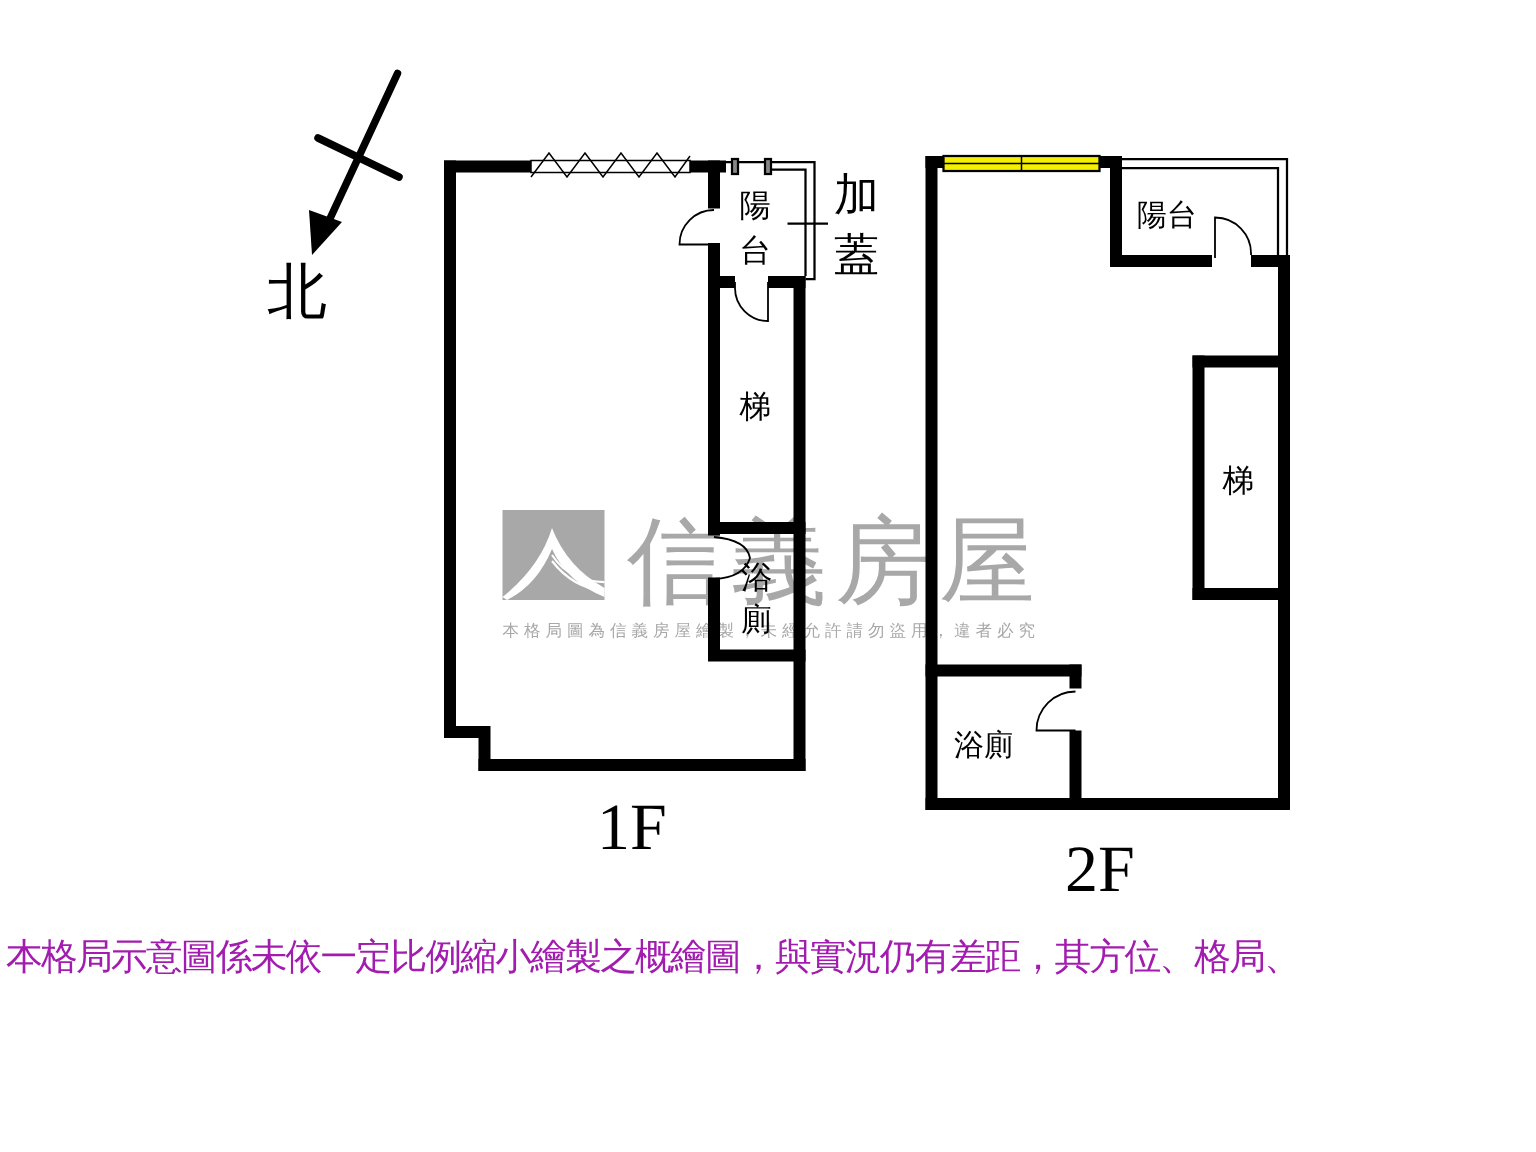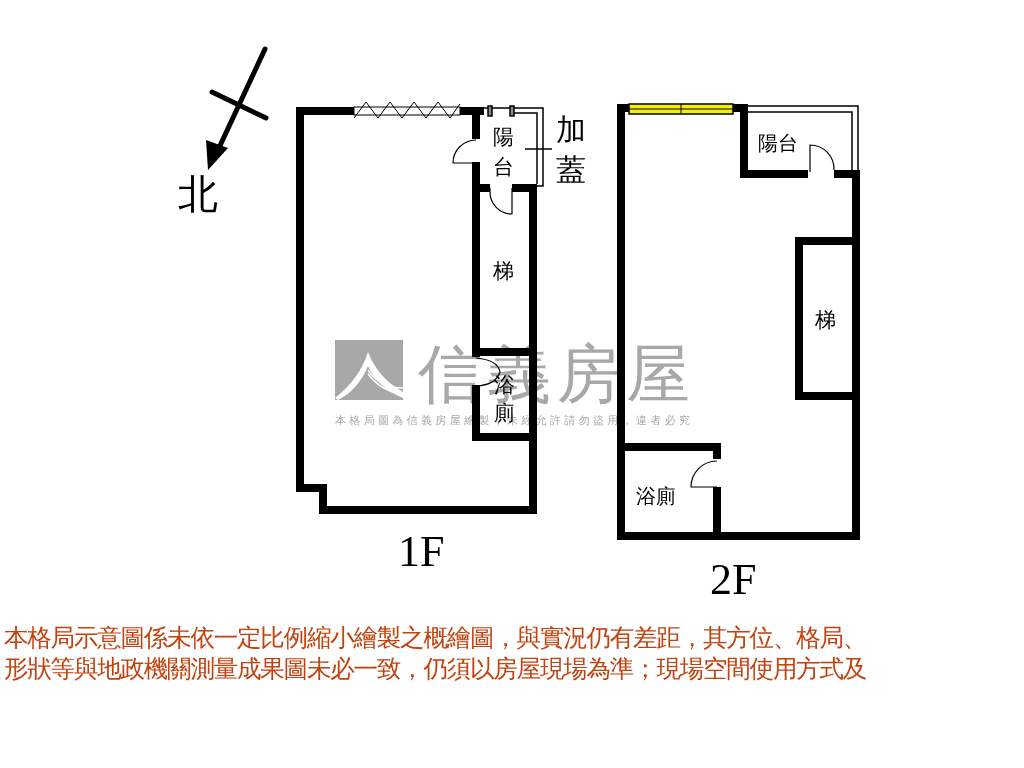--- a/index.html
+++ b/index.html
@@ -4,21 +4,21 @@
   <style>
     html, body { margin: 0; padding: 0; background: #ffffff; }
     body { width: 1024px; height: 768px; position: relative; overflow: hidden;
            font-family: "DejaVu Serif", "Liberation Serif", serif; }
     #plan { position: absolute; left: 0; top: 0; }
     .room-label { font-family: "DejaVu Sans", "Liberation Sans", sans-serif; fill: #000; }
     .big-label { font-family: "Liberation Serif", "DejaVu Serif", serif; fill: #000; }
     .wm-text { font-family: "DejaVu Sans", "Liberation Sans", sans-serif; fill: #a8a8a8; }
     #disclaimer { position: absolute; left: 4px; top: 622px; width: 1016px;
                   font-family: "DejaVu Sans", "Liberation Sans", sans-serif;
-                  font-size: 24.5px; line-height: 31px; color: #c2410c; letter-spacing: -1.2px; }
+                  font-size: 24.5px; line-height: 31px; color: #a21caf; letter-spacing: -1.2px; }
     #disclaimer div { white-space: nowrap; }
   </style>
 </head>
 <body>
 
 <svg id="plan" width="1024" height="620" viewBox="0 0 1024 620" xmlns="http://www.w3.org/2000/svg">
 
   <g>
     <line x1="265" y1="49" x2="218" y2="150" stroke="#000" stroke-width="5" stroke-linecap="round"></line>
     <line x1="212" y1="92" x2="266" y2="118" stroke="#000" stroke-width="5" stroke-linecap="round"></line>
@@ -137,14 +137,13 @@
   </g>
 
   <text class="room-label" x="758" y="150" font-size="20">陽台</text>
   <text class="room-label" x="815" y="327" font-size="21">梯</text>
   <text class="room-label" x="636" y="503" font-size="20">浴廁</text>
   <text class="big-label" x="710" y="594" font-size="44">2F</text>
 </svg>
 
 <div id="disclaimer">
   <div>本格局示意圖係未依一定比例縮小繪製之概繪圖，與實況仍有差距，其方位、格局、</div>
-  <div>形狀等與地政機關測量成果圖未必一致，仍須以房屋現場為準；現場空間使用方式及</div>
 </div>
 
 </body></html>

